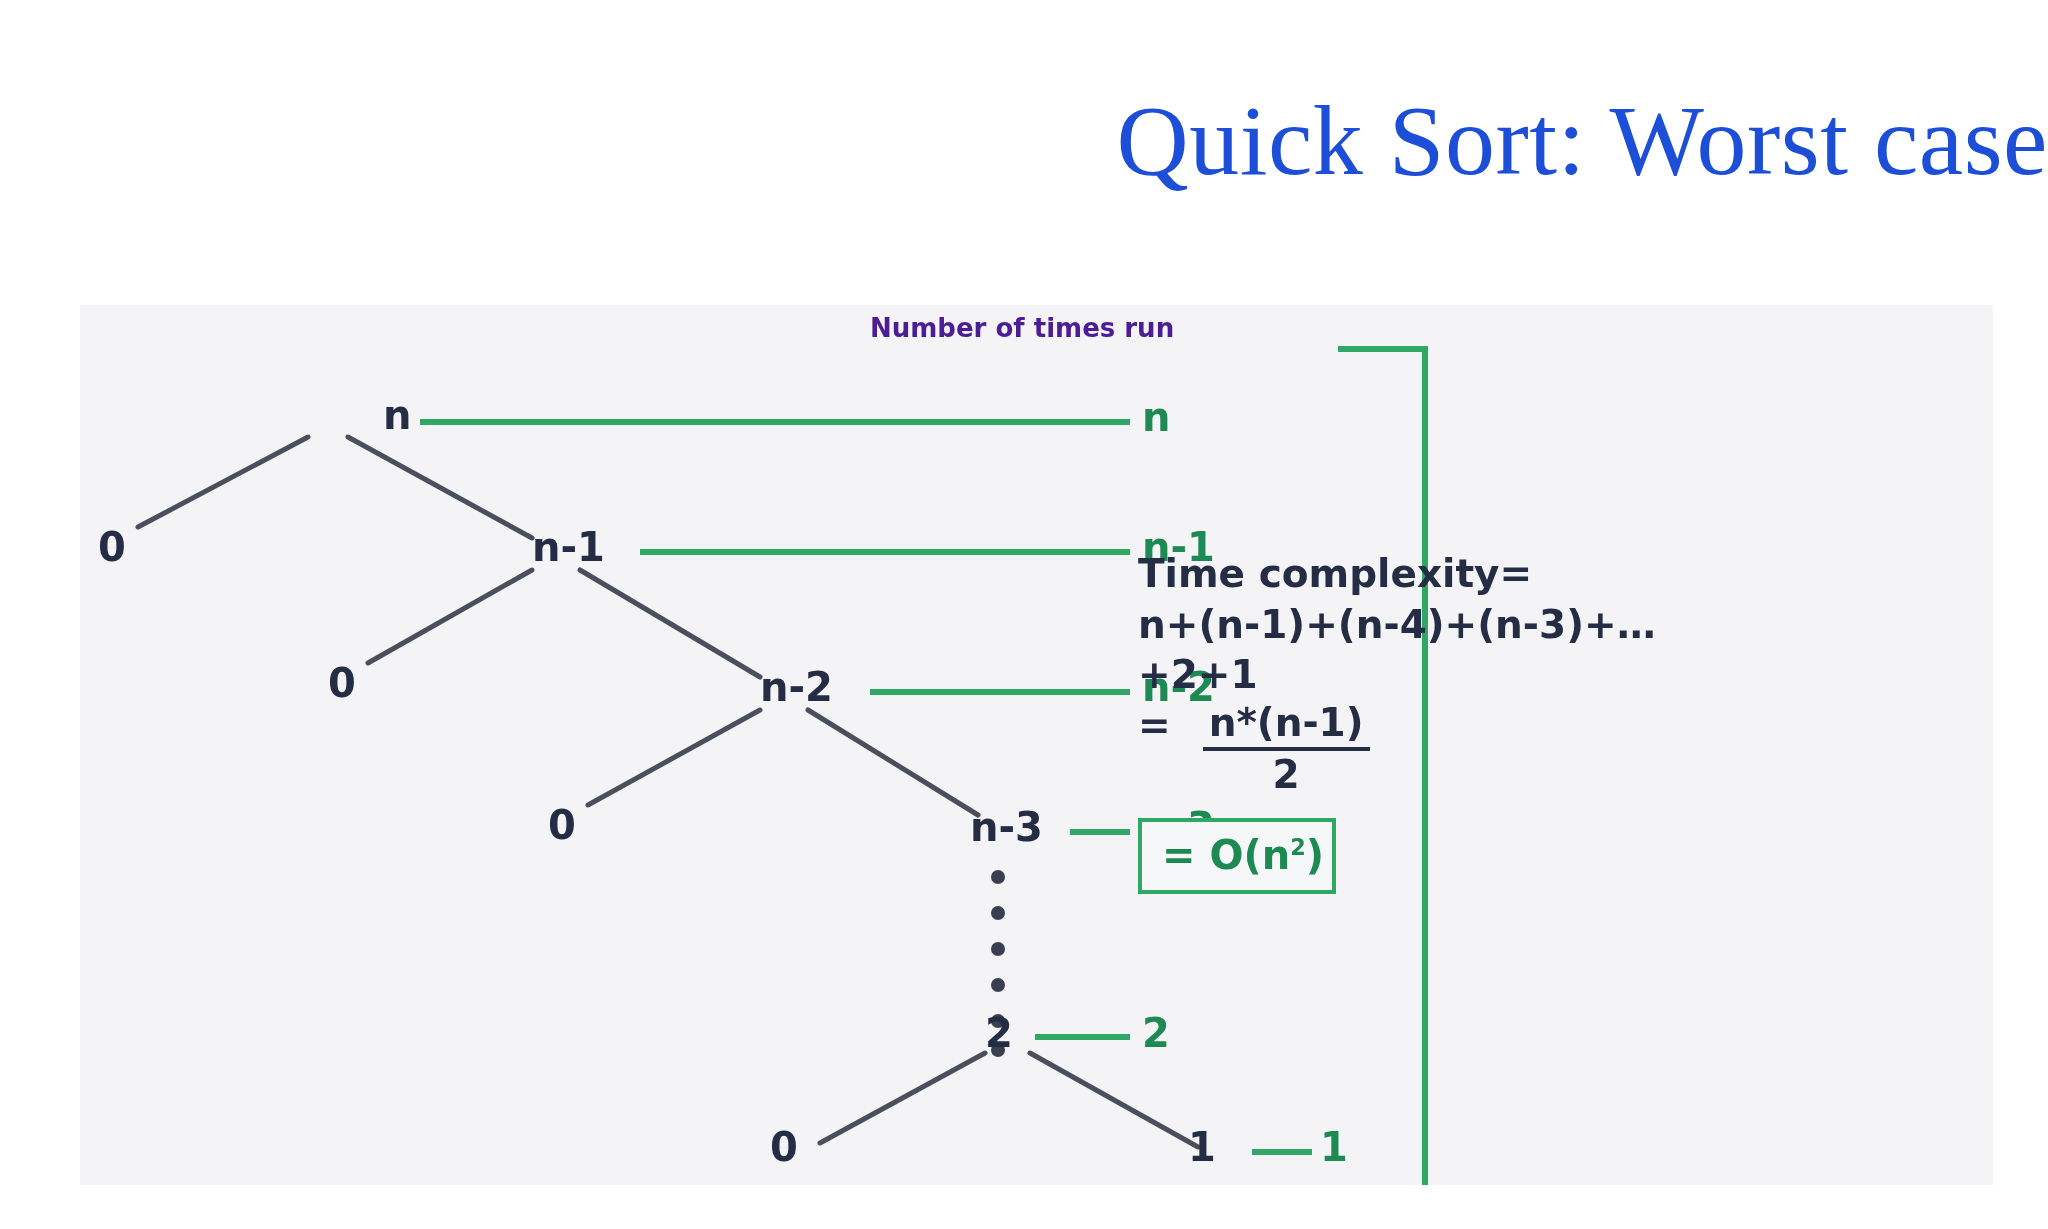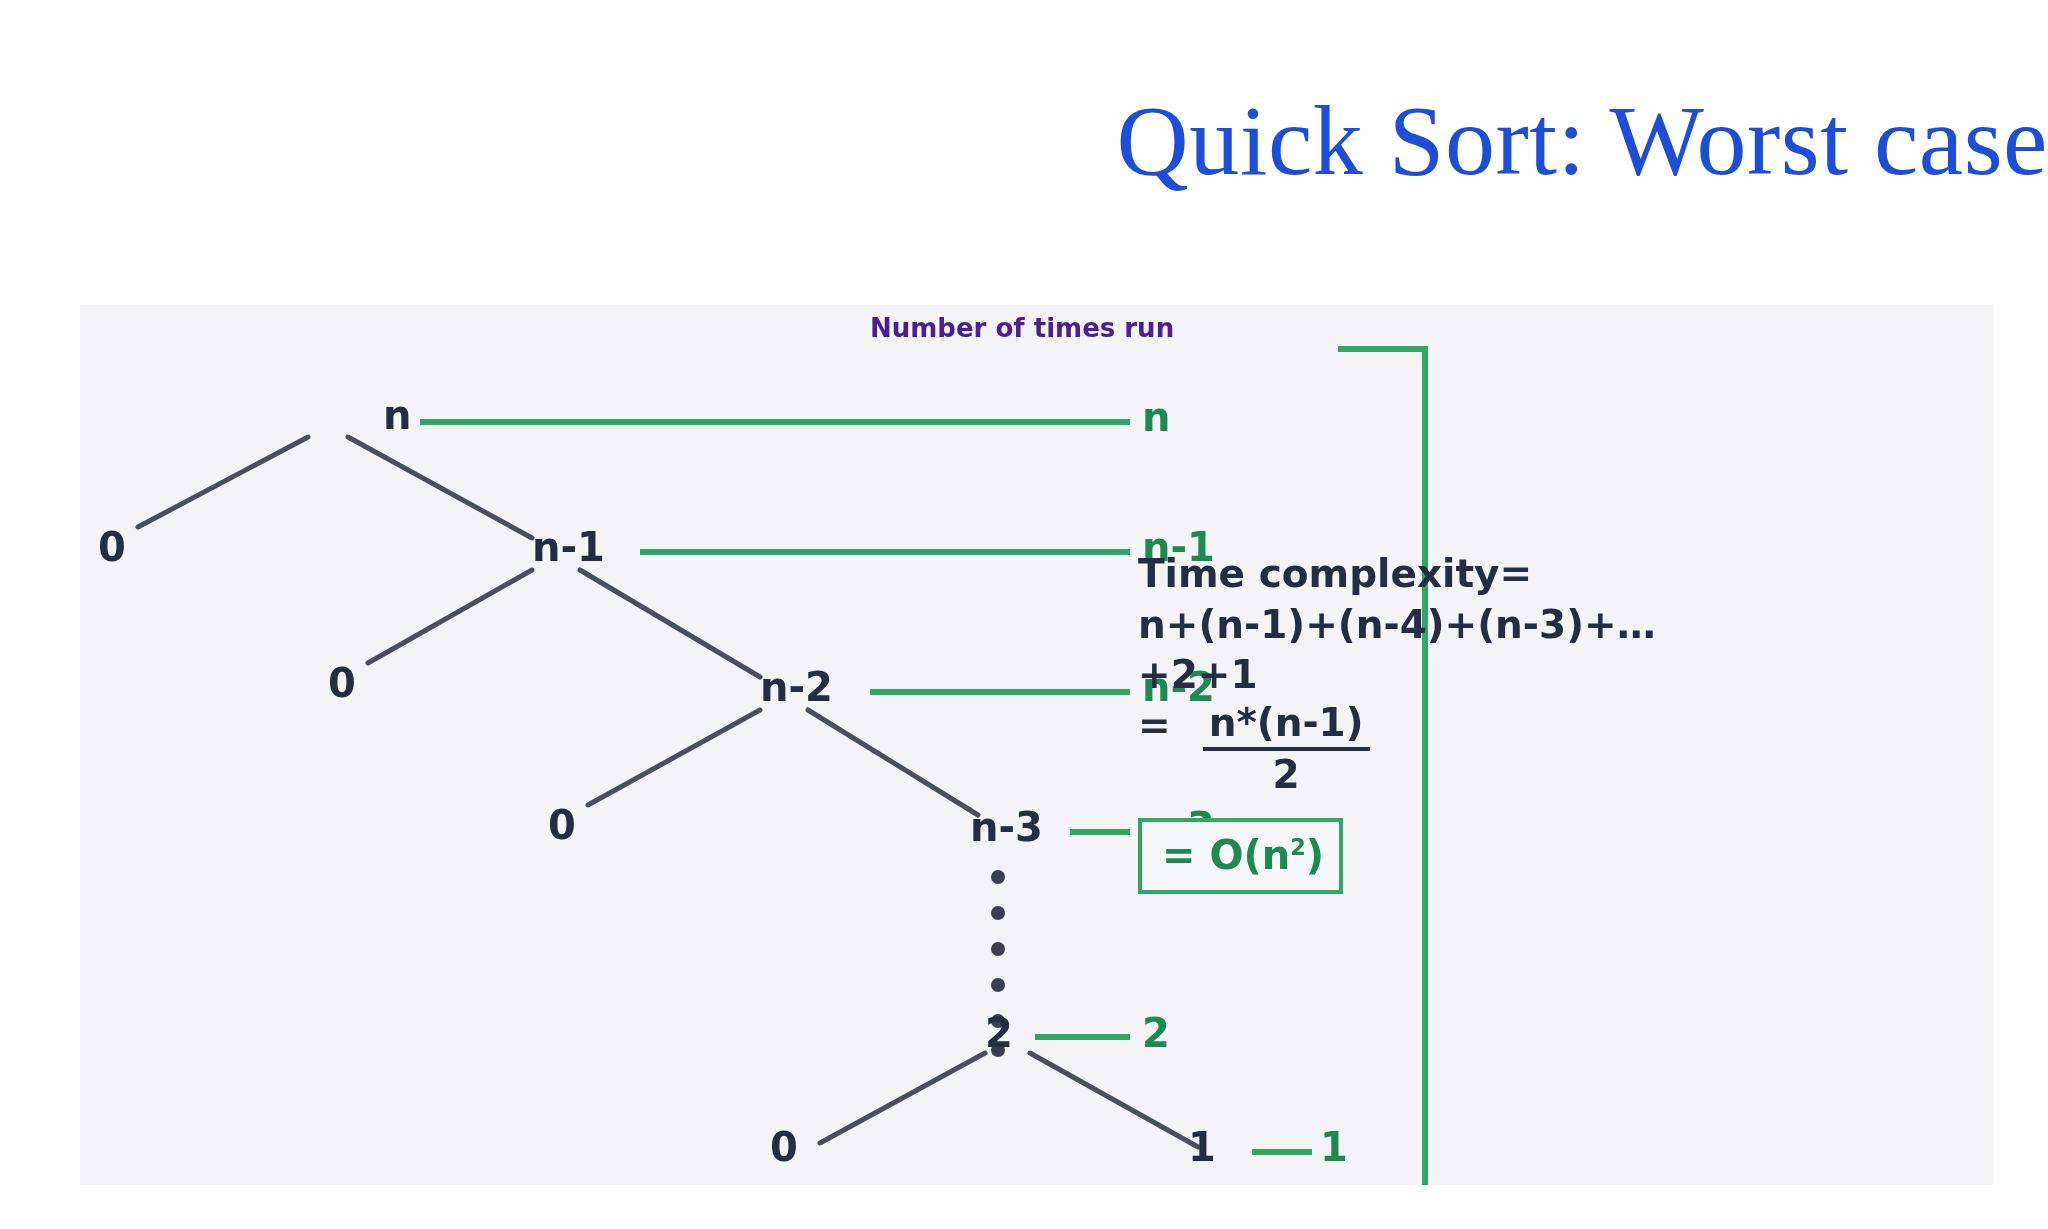--- a/index.html
+++ b/index.html
@@ -116,21 +116,21 @@
     padding: 0 6px 2px 6px;
   }
   .frac .den {
     display: block;
     padding-top: 2px;
   }
   #bigo-box {
     display: inline-block;
     margin-top: 22px;
     border: 4px solid #2fa866;
-    padding: 7px 15px 9px 20px;
+    padding: 7px 8px 9px 20px;
     color: #1e8a53;
     font-size: 40px;
     font-weight: 700;
     white-space: nowrap;
     background: #f6f7f9;
   }
   #bigo-box sup {
     font-size: 0.56em;
     vertical-align: super;
   }

